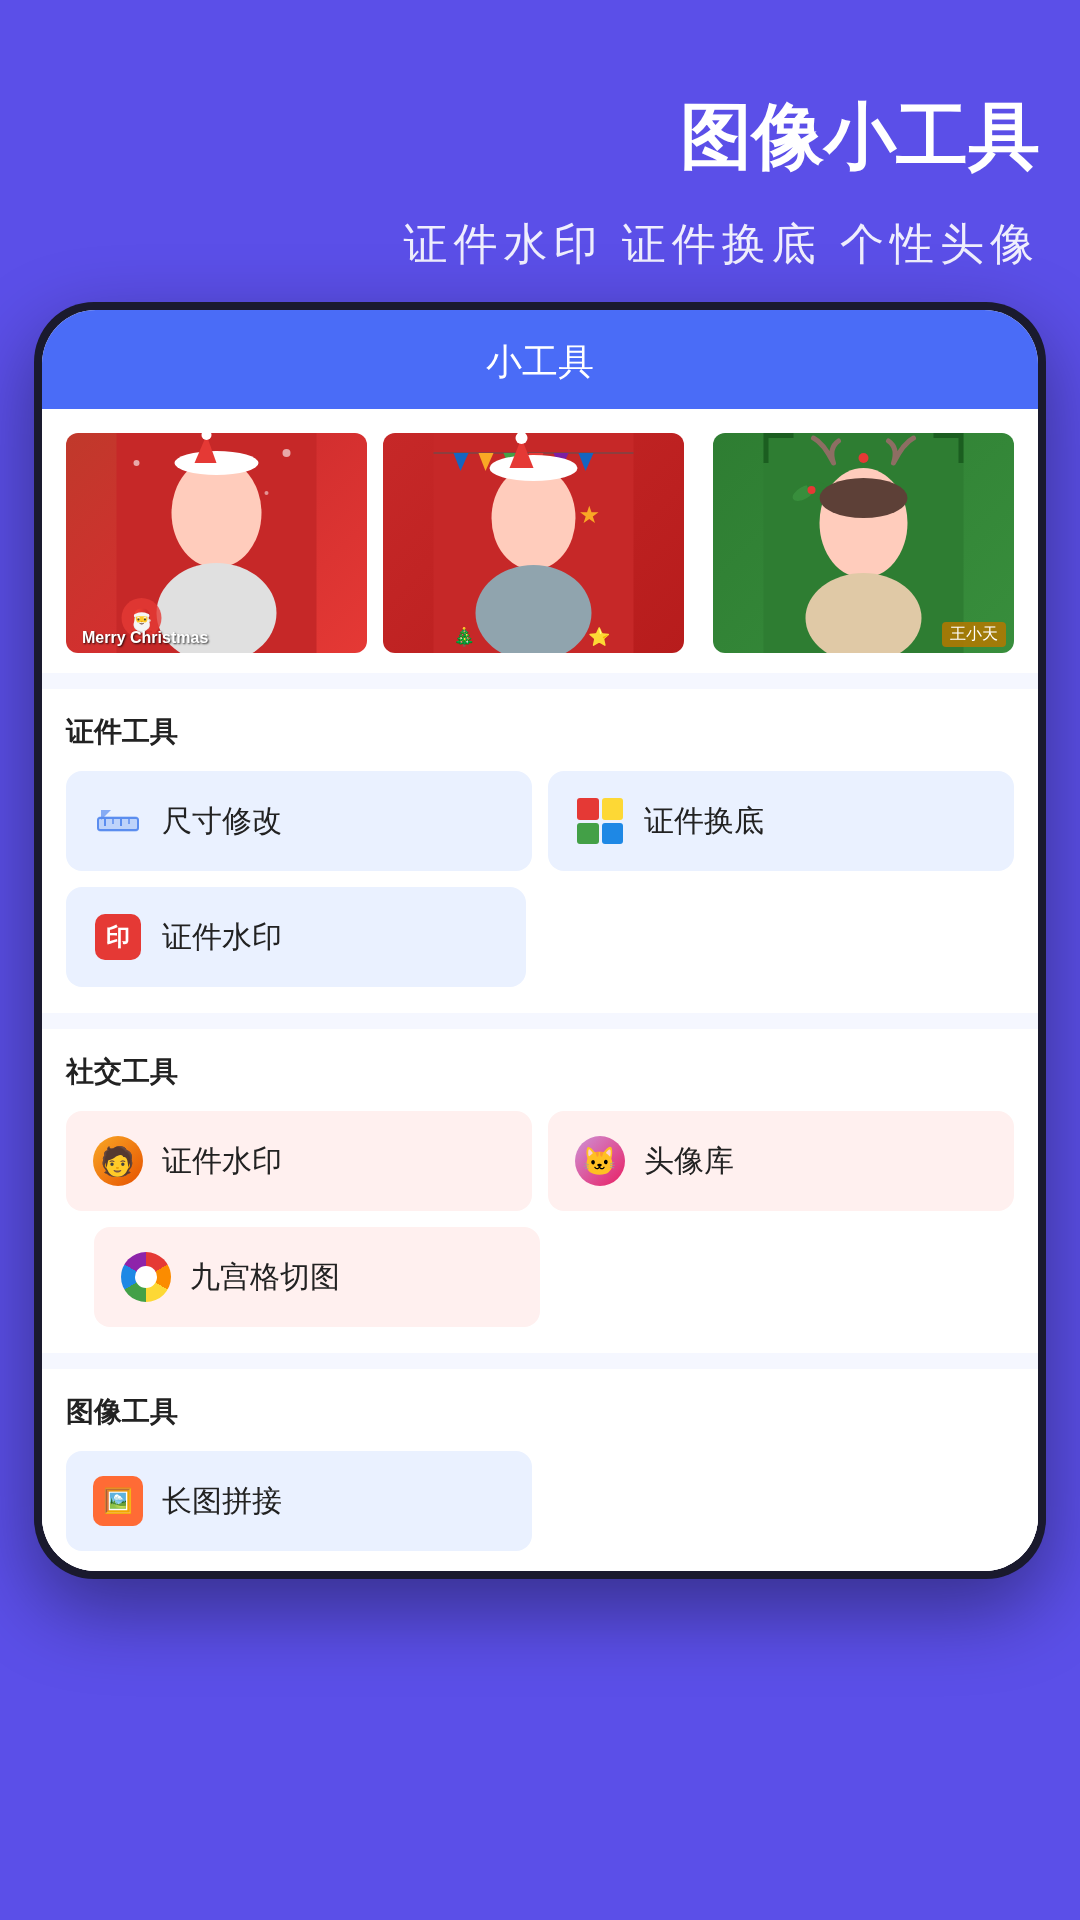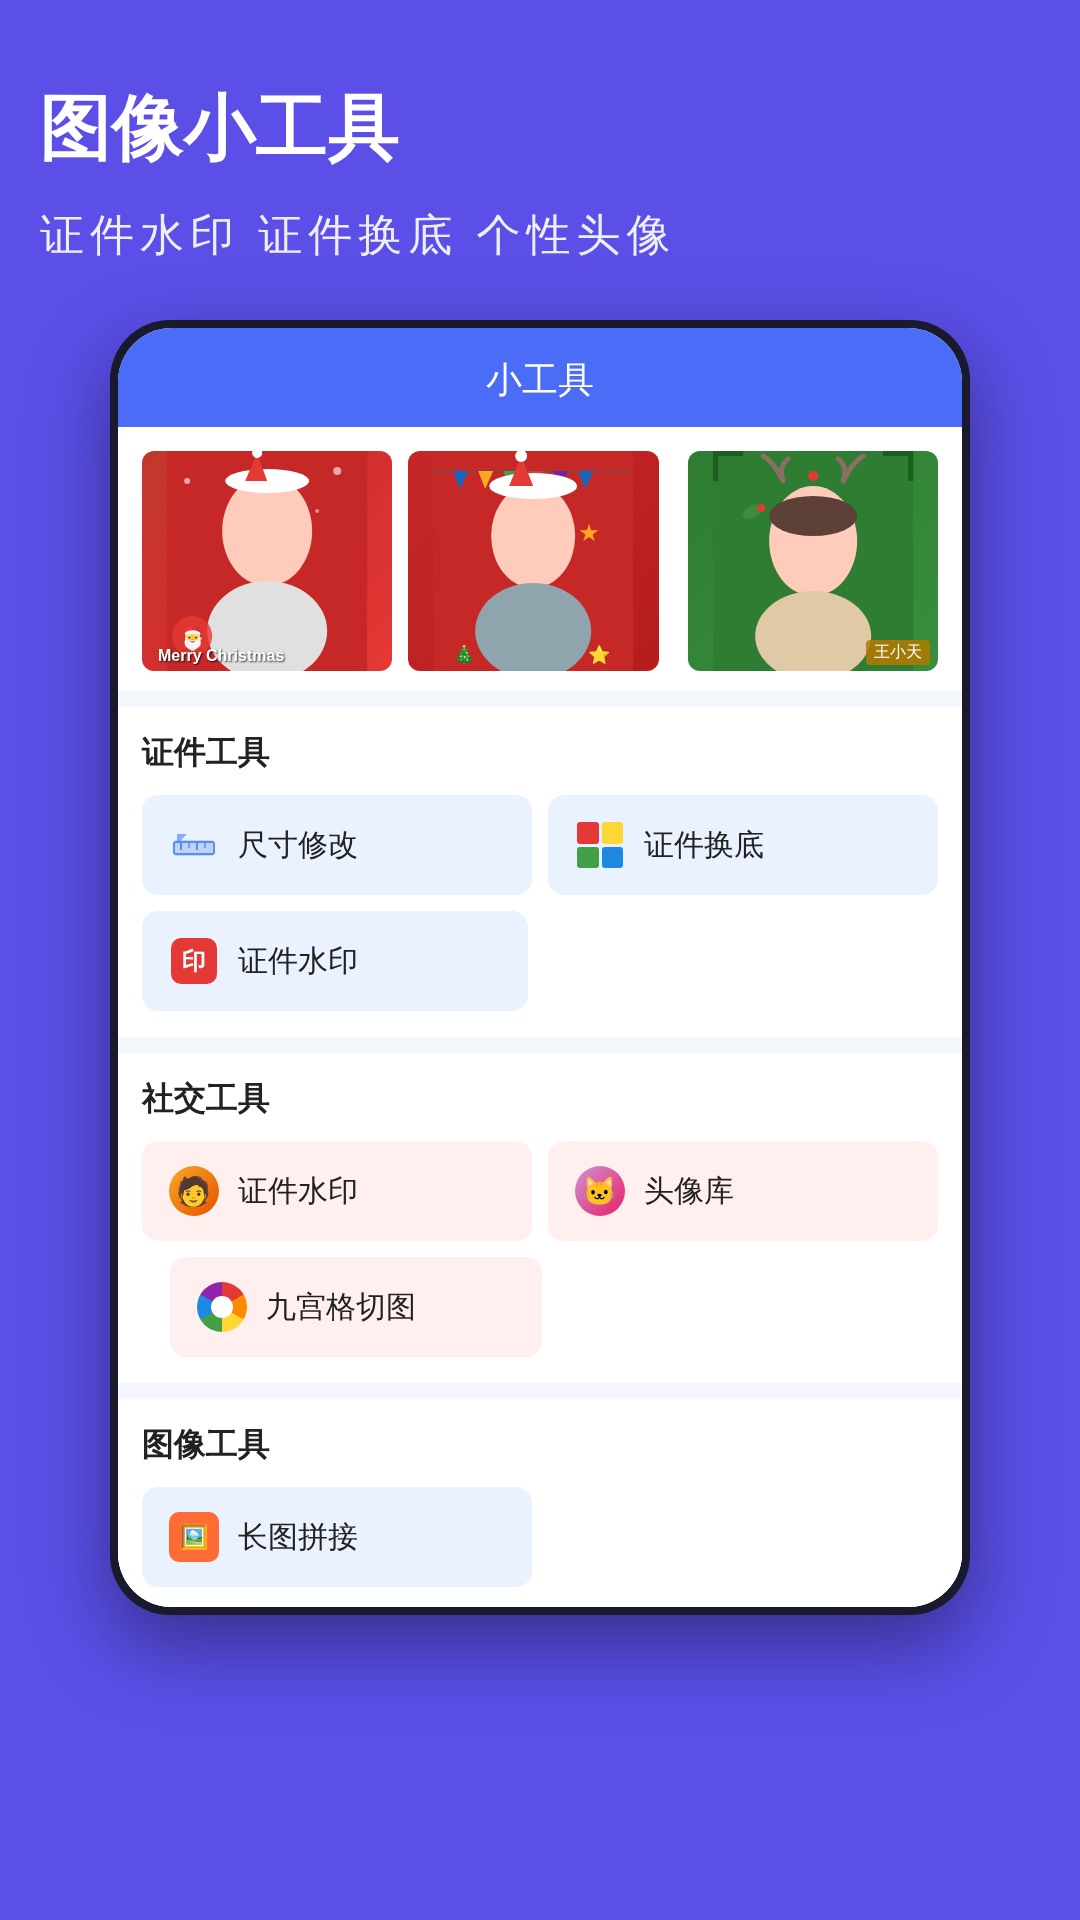--- a/index.html
+++ b/index.html
@@ -9,41 +9,42 @@
       min-height: 1920px;
       background: #5B4FE8;
       font-family: -apple-system, 'PingFang SC', 'Microsoft YaHei', sans-serif;
       display: flex;
       flex-direction: column;
       align-items: center;
     }
 
     .header-area {
       width: 100%;
-      padding: 80px 40px 55px;
-      text-align: left;
-      color: white;
+      padding: 80px 40px 28px;
+      text-align: right;
+      color: white;
+      margin-top: 9px;
     }
 
     .main-title {
       font-size: 72px;
       font-weight: 900;
       color: white;
       margin-bottom: 30px;
     }
 
     .subtitle {
       font-size: 44px;
       color: rgba(255,255,255,0.9);
       font-weight: 400;
       letter-spacing: 6px;
     }
 
     .phone-container {
-      width: 860px;
+      width: 1012px;
       background: #1a1a2e;
       border-radius: 60px;
       padding: 8px;
       box-shadow: 0 30px 80px rgba(0,0,0,0.4);
       margin-bottom: 40px;
     }
 
     .phone-inner {
       border-radius: 54px;
       overflow: hidden;
@@ -127,21 +128,21 @@
     }
 
     
     .section {
       padding: 24px 24px 10px;
       background: white;
       margin-top: 16px;
     }
 
     .section-title {
-      font-size: 32px;
+      font-size: 28px;
       font-weight: 700;
       color: #222;
       margin-bottom: 20px;
     }
 
     .tools-grid {
       display: grid;
       grid-template-columns: 1fr 1fr;
       gap: 16px;
       margin-bottom: 16px;

